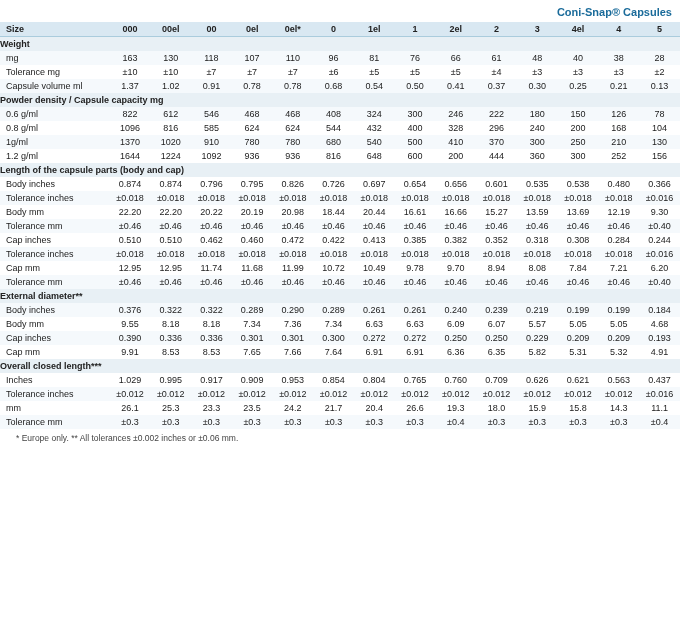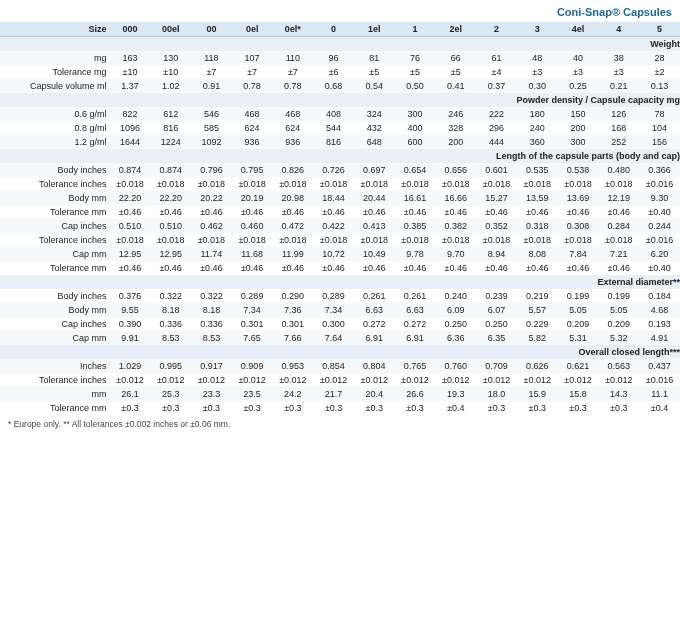--- a/index.html
+++ b/index.html
@@ -21,21 +21,21 @@
       width: 100%;
       border-collapse: collapse;
       font-size: 9px;
     }
     th, td {
       padding: 2px 3px;
       text-align: center;
       border: none;
     }
     td:first-child, th:first-child {
-      text-align: right;
+      text-align: left;
       padding-left: 6px;
       min-width: 90px;
     }
     .header-row th {
       background: #d9e8f2;
       font-weight: bold;
       font-size: 9px;
       border-bottom: 1px solid #aaccdd;
     }
     .section-row td {
@@ -50,20 +50,21 @@
     .data-row:nth-child(even) td {
       background: #f5f9fc;
     }
     .data-row:nth-child(odd) td {
       background: #ffffff;
     }
     .footer-note {
       font-size: 8.5px;
       padding: 4px 8px;
       color: #444;
+      margin-left: 8px;
     }
   </style>
 </head>
 <body>
 
 <div class="page-title">Coni-Snap® Capsules</div>
 
 <table>
   <thead>
     <tr class="header-row">
@@ -170,20 +171,37 @@
         <td>432</td>
         <td>400</td>
         <td>328</td>
         <td>296</td>
         <td>240</td>
         <td>200</td>
         <td>168</td>
         <td>104</td>
       </tr>
       <tr class="data-row">
+        <td>1g/ml</td>
+        <td>1370</td>
+        <td>1020</td>
+        <td>910</td>
+        <td>780</td>
+        <td>780</td>
+        <td>680</td>
+        <td>540</td>
+        <td>500</td>
+        <td>410</td>
+        <td>370</td>
+        <td>300</td>
+        <td>250</td>
+        <td>210</td>
+        <td>130</td>
+      </tr>
+      <tr class="data-row">
         <td>1.2 g/ml</td>
         <td>1644</td>
         <td>1224</td>
         <td>1092</td>
         <td>936</td>
         <td>936</td>
         <td>816</td>
         <td>648</td>
         <td>600</td>
         <td>200</td>

